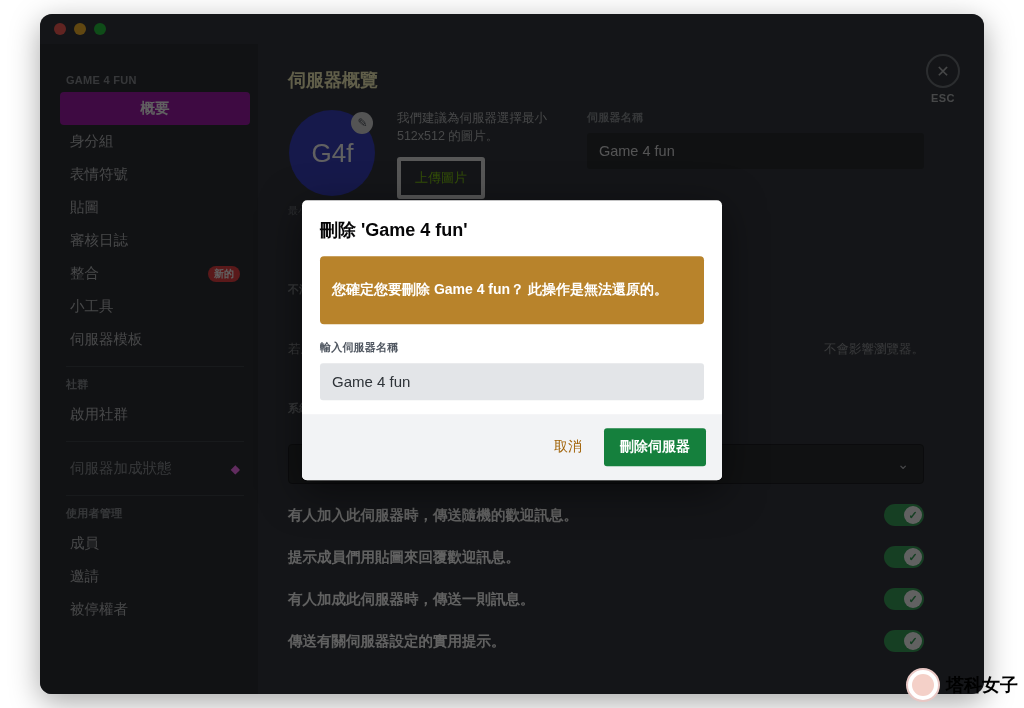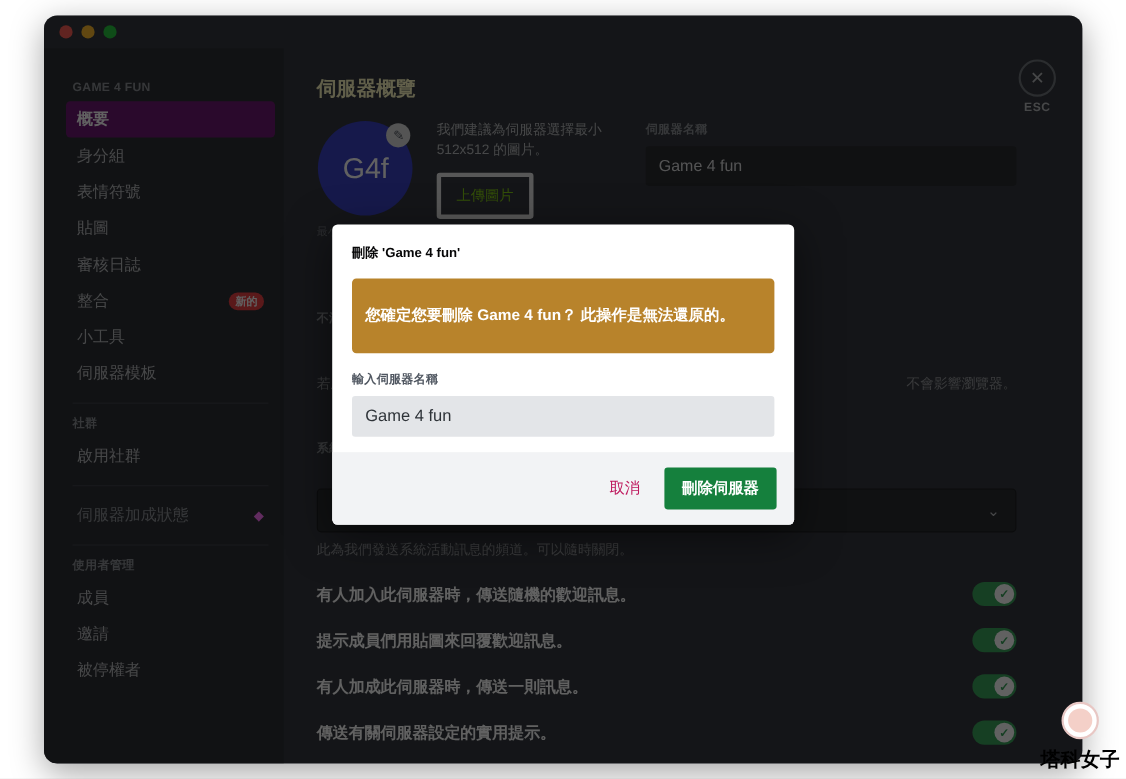--- a/index.html
+++ b/index.html
@@ -12,21 +12,21 @@
   .titlebar { height: 30px; display:flex; align-items:center; padding-left:14px; gap:8px; }
   .tl-dot { width:12px; height:12px; border-radius:50%; }
   .tl-red{background:#ff5f57;} .tl-yel{background:#febc2e;} .tl-grn{background:#28c840;}
 
   .app { position:absolute; top:30px; left:0; right:0; bottom:0; display:flex; color:#dcddde; }
 
   
   .sidebar { width:218px; padding:24px 8px 10px 20px; background:#2f3136; overflow:hidden; }
   .sb-header { font-size:11px; font-weight:700; color:#8e9297; letter-spacing:0.3px; margin:6px 0 6px 6px; text-transform:uppercase;}
   .sb-item { font-size:14.5px; color:#b9bbbe; padding:7px 10px; border-radius:4px; cursor:pointer; display:flex; align-items:center; justify-content:space-between; }
-  .sb-item.selected { background:#701a75; color:#fff; font-weight:600;}
+  .sb-item.selected { background:#a21caf; color:#fff; font-weight:600;justify-content:center;}
   .sb-sep { height:1px; background:#40444b; margin:10px 6px; }
   .badge-new { background:#ed4245; color:#fff; font-size:10px; font-weight:700; padding:1px 6px; border-radius:8px; }
   .sb-boost { color:#8e9297; }
 
   
   .content { flex:1; position:relative; padding:24px 60px 10px 30px; overflow:hidden; }
   .page-title { font-size:18px; font-weight:700; color:#fef9c3; margin-bottom:18px; }
   .row1 { display:flex; gap:20px; align-items:flex-start; }
   .avatar-wrap { display:flex; flex-direction:column; align-items:center; }
   .avatar { width:86px; height:86px; border-radius:50%; background:#3a42c4; display:flex; align-items:center; justify-content:center; color:#fff; font-weight:500; font-size:26px; position:relative;}
@@ -60,30 +60,30 @@
 
   
   .dim { position:absolute; inset:0; background:rgba(0,0,0,0.62); }
   .modal {
     position:absolute; left:50%; top:50%; transform:translate(-50%, -55%);
     width:420px; background:#fff; border-radius:5px; overflow:hidden;
     box-shadow:0 10px 40px rgba(0,0,0,0.5);
     color:#2e3338;
   }
   .modal .m-body{ padding:18px 18px 14px 18px;}
-  .modal .m-title{ font-size:12px; font-weight:800; color:#060607; margin-bottom:14px;}
+  .modal .m-title{ font-size:18px; font-weight:800; color:#060607; margin-bottom:14px;}
   .warn-box{ background:#b8832b; color:#fff; font-size:14px; font-weight:600; padding:24px 12px; border-radius:4px; line-height:1.4;}
   .m-label{ font-size:11px; font-weight:700; color:#4f5660; margin:16px 0 8px 0; letter-spacing:0.2px;}
   .m-input{ width:100%; background:#e3e5e8; border:none; border-radius:3px; padding:10px 12px; font-size:15px; color:#2e3338;}
   .m-footer{ background:#f2f3f5; padding:14px 16px; display:flex; justify-content:flex-end; gap:14px; align-items:center;}
-  .btn-cancel{ background:transparent; border:none; color:#be185d; font-size:14px; cursor:pointer; padding:8px 8px;}
+  .btn-cancel{ background:transparent; border:none; color:#a16207; font-size:14px; cursor:pointer; padding:8px 8px;}
   .btn-delete{ background:#15803d; border:none; color:#fff; font-size:14px; font-weight:700; padding:10px 16px; border-radius:3px; cursor:pointer;}
 
   
-  .watermark{ position:absolute; right:6px; bottom:6px; display:flex; align-items:center; gap:6px; color:#000; font-weight:800; font-size:18px;flex-direction:column;}
+  .watermark{ position:absolute; right:6px; bottom:6px; display:flex; align-items:center; gap:6px; color:#000; font-weight:800; font-size:18px;}
   .wm-icon{ width:34px; height:34px; border-radius:50%; background:#fff; border:2px solid #e8c7c4; display:flex; align-items:center; justify-content:center;}
   .wm-face{ width:22px; height:22px; border-radius:50%; background:#f4d0c8; position:relative;}
 </style>
 </head>
 <body>
 
 <div class="window">
   <div class="titlebar">
     <div class="tl-dot tl-red"></div>
     <div class="tl-dot tl-yel"></div>
@@ -177,21 +177,20 @@
         <span class="helper">若成</span>
         <span class="helper notice-end">不會影響瀏覽器。</span>
       </div>
 
       <div style="margin-top:40px;">
         <span class="sub-label-row">系統</span>
       </div>
       <div class="select-fake">
         <span class="chev">⌄</span>
       </div>
-      <div class="helper2">此為我們發送系統活動訊息的頻道。可以隨時關閉。</div>
 
       <div class="toggle-row">
         <div class="lbl">有人加入此伺服器時，傳送隨機的歡迎訊息。</div>
         <div class="toggle">
             <div class="knob">✓</div>
           </div>
       </div>
       <div class="toggle-row">
         <div class="lbl">提示成員們用貼圖來回覆歡迎訊息。</div>
         <div class="toggle">

